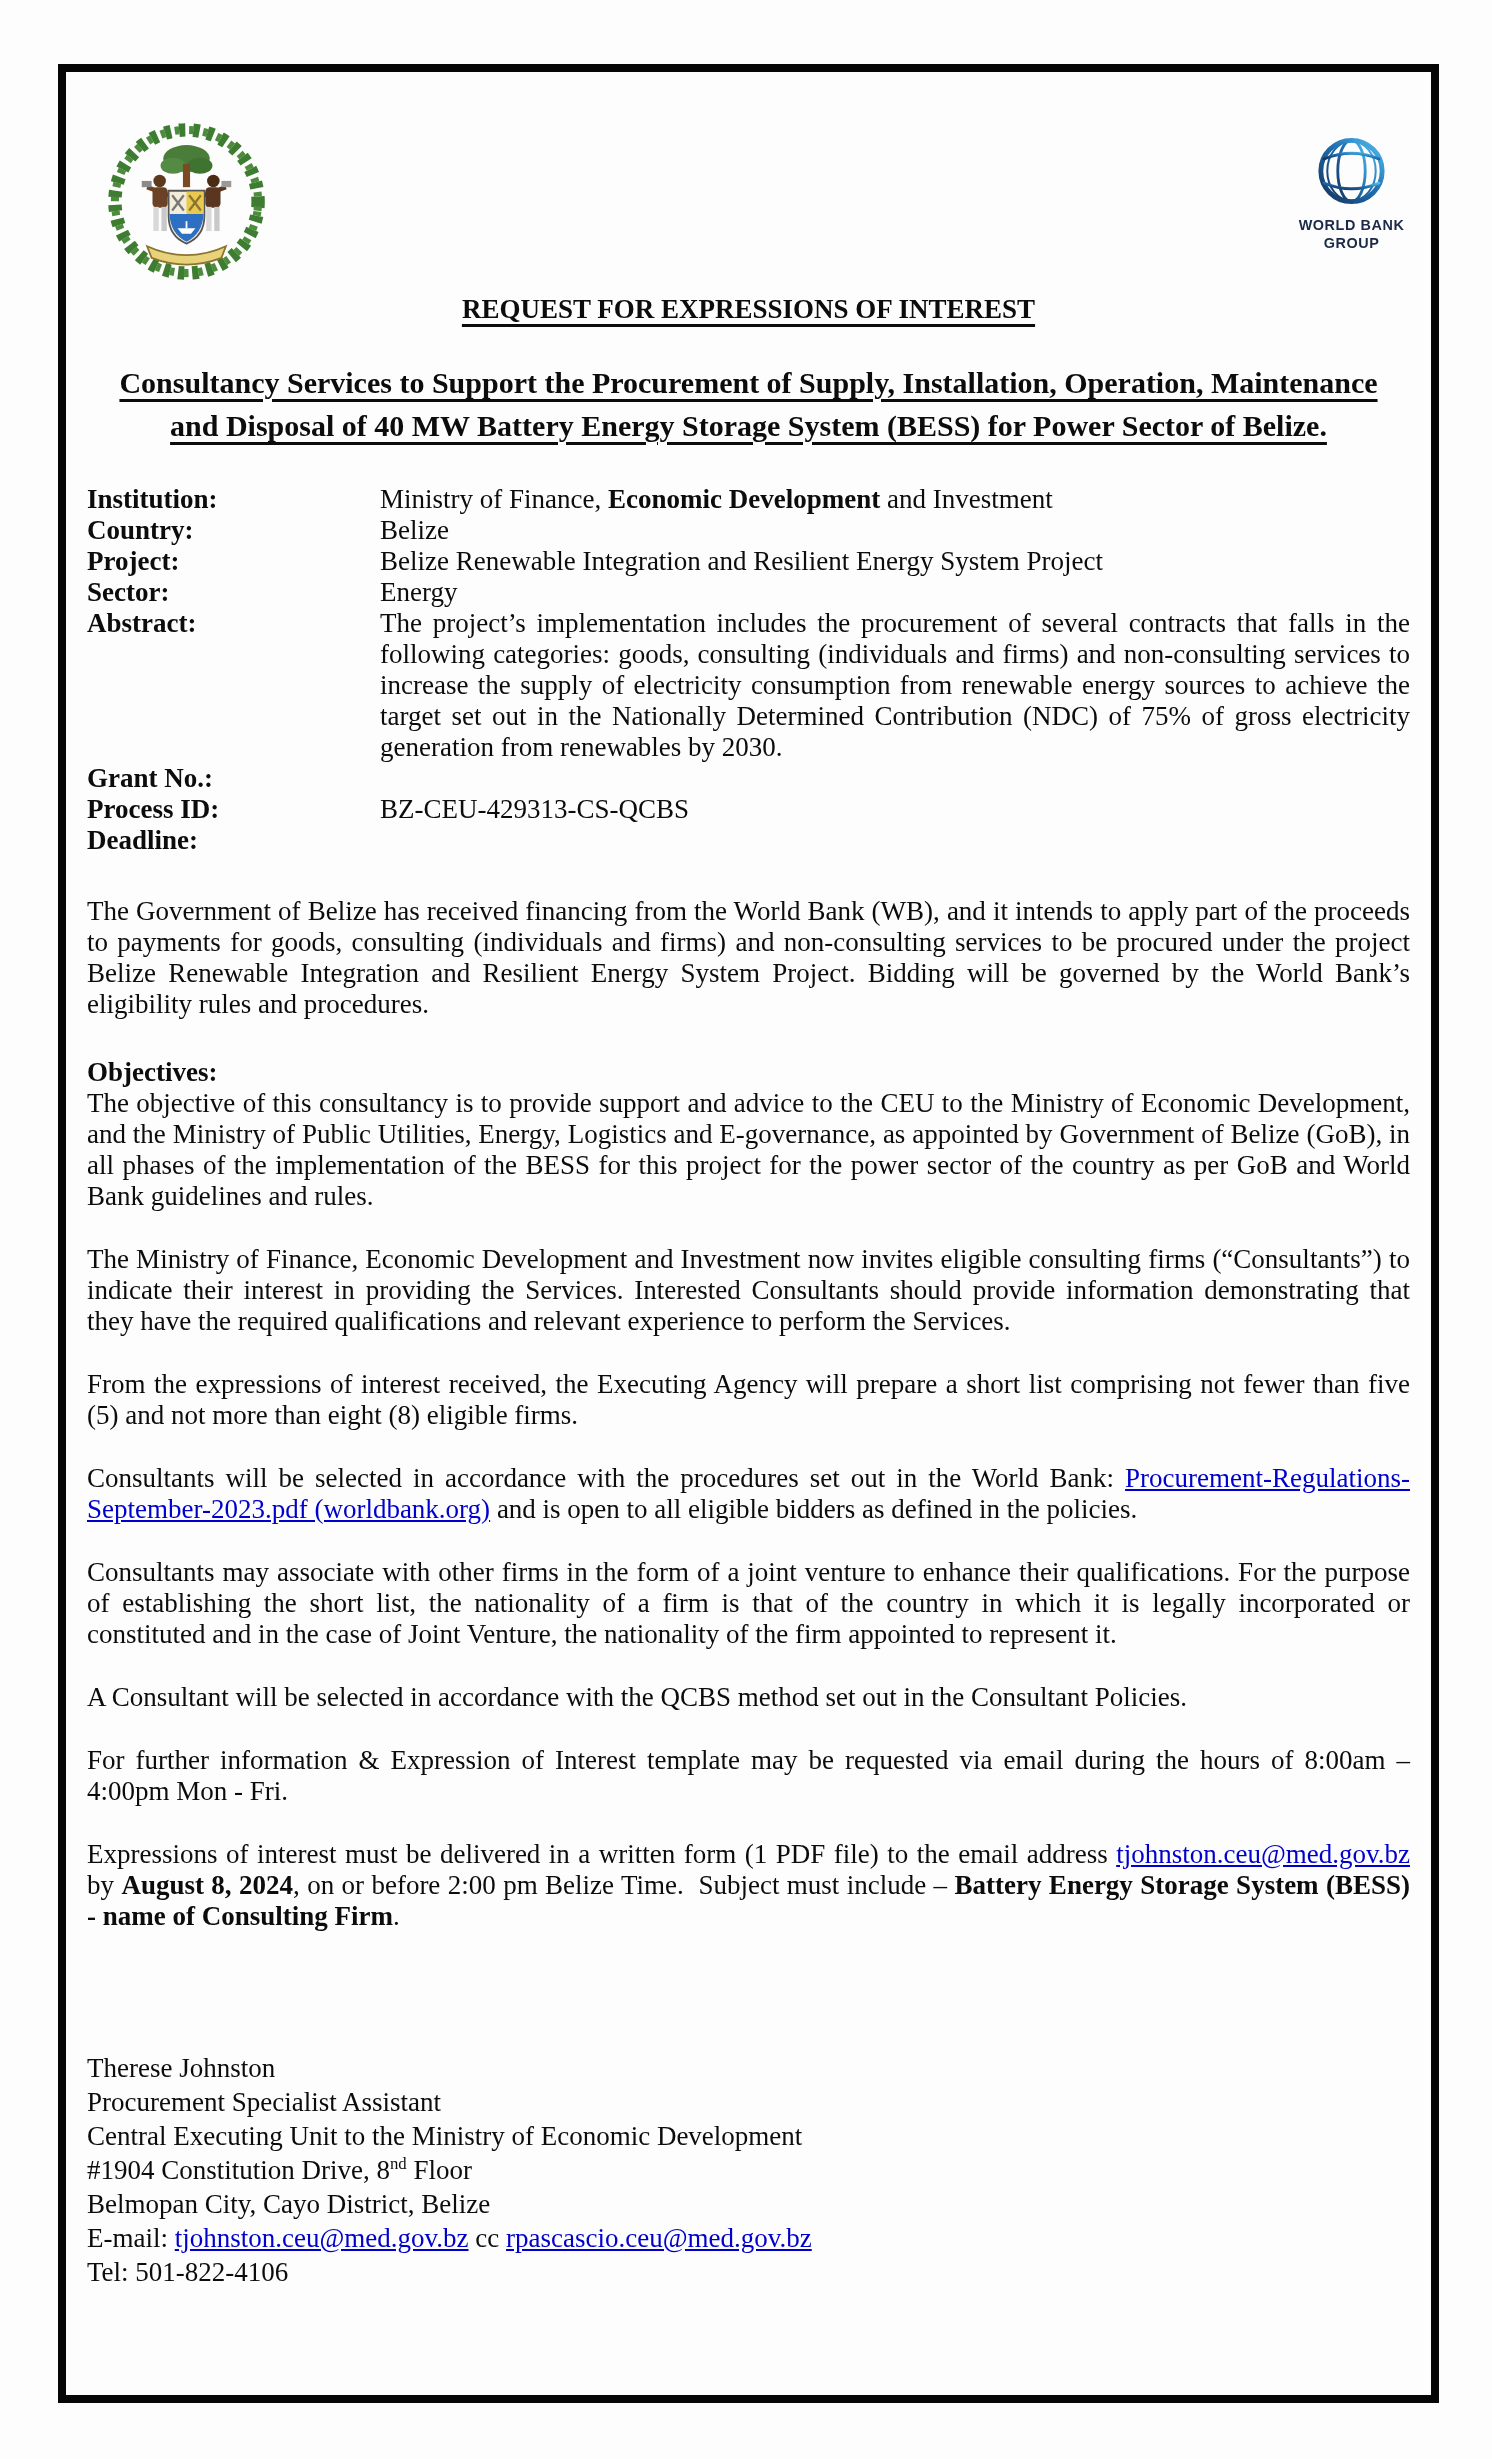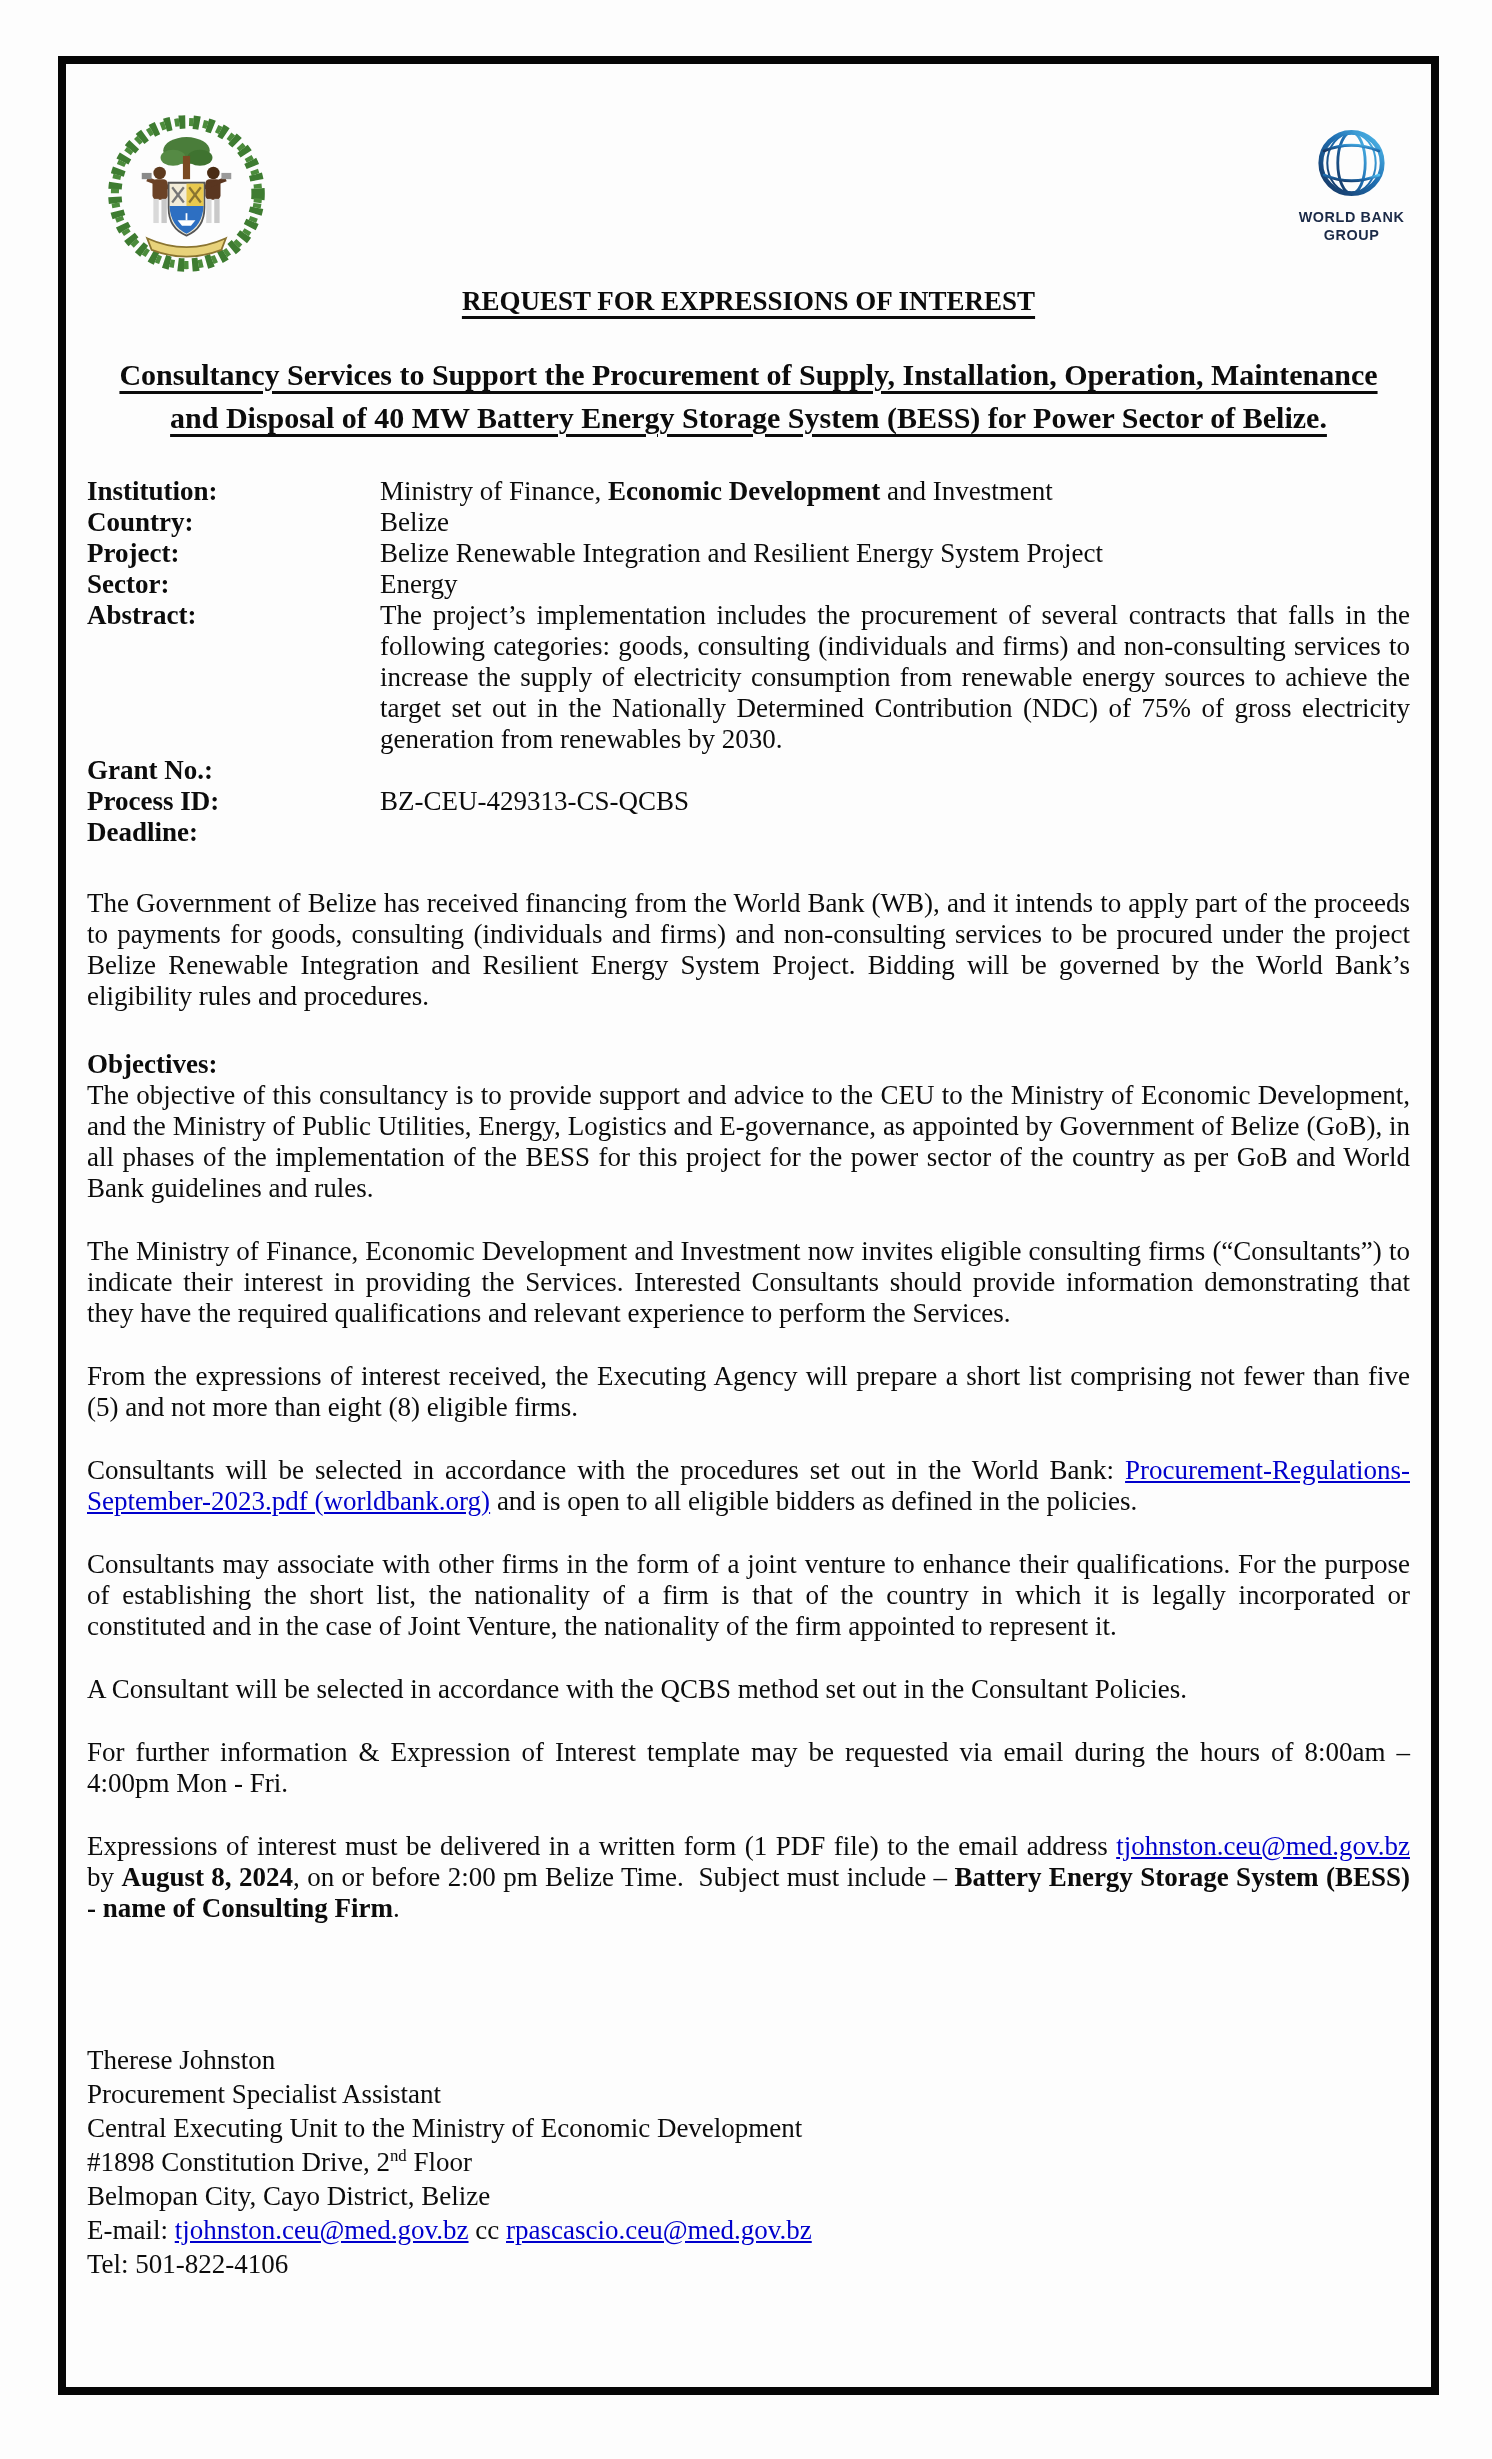--- a/index.html
+++ b/index.html
@@ -3,21 +3,21 @@
 <meta charset="utf-8">
 <style>
   html,body{margin:0;padding:0;background:#ffffff;}
   .page{
     width:1493px;height:2459px;position:relative;
     background:#fdfdfd;color:#0c0c0c;
     font-family:"Liberation Serif",serif;
     overflow:hidden;
   }
   .frame{
-    position:absolute;left:58px;top:56px;
+    position:absolute;left:58px;top:64px;
     width:1381px;height:2339px;
     border:8.6px solid #060606;
     box-sizing:border-box;
     padding:40px 21px 0 21px;
   }
   .logo-row{display:flex;justify-content:space-between;align-items:flex-start;height:179px;}
   .belize-logo{margin-left:7.7px;}
   .wb-logo{margin-top:15.4px;margin-right:1.9px;display:flex;flex-direction:column;align-items:center;}
   .wb-text{font-family:"Liberation Sans",sans-serif;font-weight:bold;color:#1b2a47;
            font-size:14.4px;line-height:17.3px;text-align:center;letter-spacing:0.6px;margin-top:1.9px;}
@@ -167,21 +167,21 @@
     <p class="para">A Consultant will be selected in accordance with the QCBS method set out in the Consultant Policies.</p>
 
     <p class="para">For further information &amp; Expression of Interest template may be requested via email during the hours of 8:00am – 4:00pm Mon - Fri.</p>
 
     <p class="para"><span>Expressions of interest must be delivered in a written form (1 PDF file) to the email address </span><a href="#">tjohnston.ceu@med.gov.bz </a><span>by </span><span class="b">August 8, 2024</span><span>, on or before 2:00 pm Belize Time.&nbsp; Subject must include – </span><span class="b">Battery Energy Storage System (BESS) - name of Consulting Firm</span><span>.</span></p>
 
     <div class="signature">
       <div>Therese Johnston</div>
       <div>Procurement Specialist Assistant</div>
       <div>Central Executing Unit to the Ministry of Economic Development</div>
-      <div><span>#1898 Constitution Drive, 2</span><sup>nd</sup><span> Floor</span></div>
+      <div><span>#1904 Constitution Drive, 8</span><sup>nd</sup><span> Floor</span></div>
       <div>Belmopan City, Cayo District, Belize</div>
       <div><span>E-mail: </span><a href="#">tjohnston.ceu@med.gov.bz</a><span> cc </span><a href="#">rpascascio.ceu@med.gov.bz</a></div>
       <div>Tel: 501-822-4106</div>
     </div>
 
   </div>
 </div>
 
 
 </body></html>

